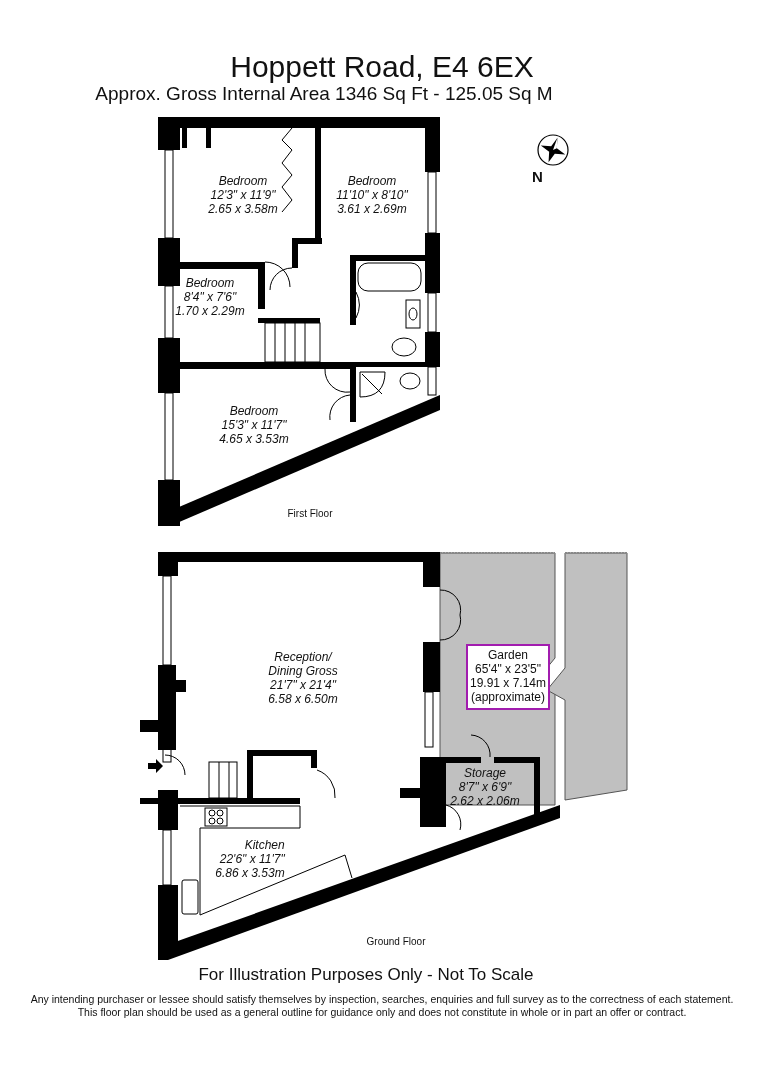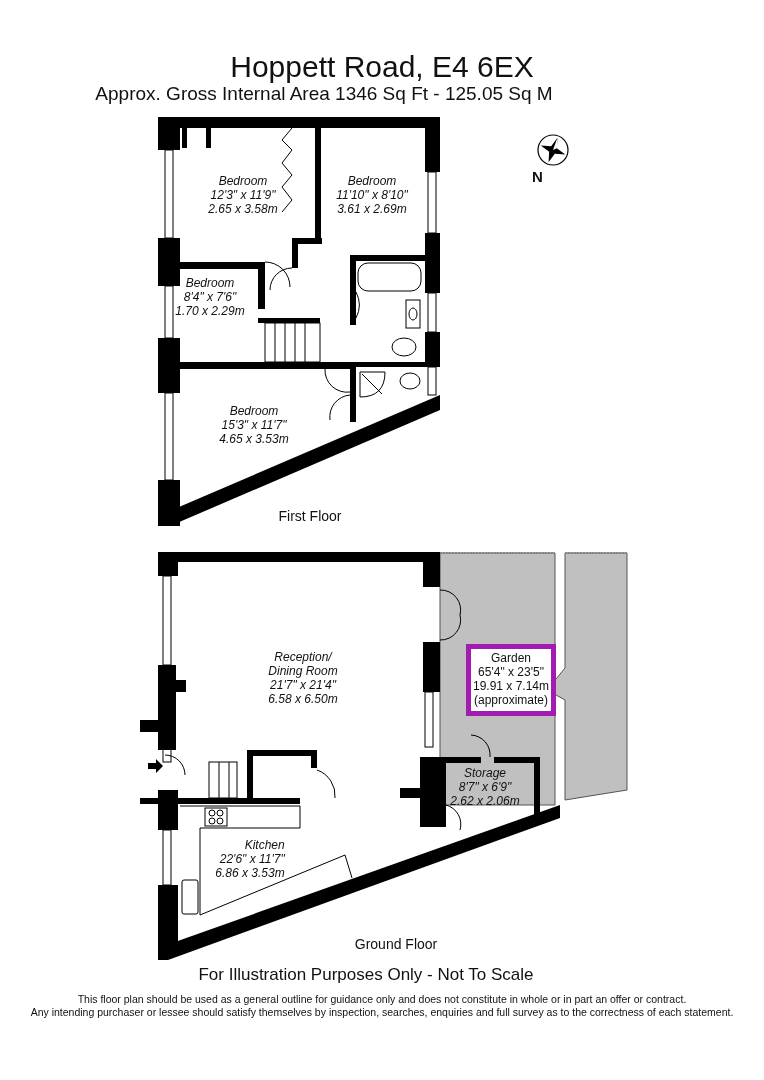--- a/index.html
+++ b/index.html
@@ -1,22 +1,22 @@
 <!DOCTYPE html>
 <html><head>
 <meta charset="utf-8">
 <style>
   html, body { margin:0; padding:0; background:#ffffff; }
   body { width:764px; height:1080px; position:relative; overflow:hidden; font-family:"Liberation Sans", sans-serif; color:#111; }
   .title { position:absolute; left:0; width:764px; text-align:center; top:50px; font-size:30px; }
   .subtitle { position:absolute; left:0; width:648px; text-align:center; top:83px; font-size:19px; }
   svg.plan { position:absolute; left:0; top:0; }
   .lbl { position:absolute; text-align:center; font-size:12px; line-height:14px; transform:translateX(-50%); white-space:nowrap;font-style:italic; }
-  .floor-lbl { position:absolute; font-size:14px; transform:translateX(-50%); }
-  .garden-box { position:absolute; left:466px; top:644px; width:80px; height:60px; background:#fff; border:5px solid #a21caf; text-align:center; font-size:12px; line-height:14px; padding-top:2px; }
+  .floor-lbl { position:absolute; font-size:10px; transform:translateX(-50%); }
+  .garden-box { position:absolute; left:466px; top:644px; width:80px; height:60px; background:#fff; border:2px solid #a21caf; text-align:center; font-size:12px; line-height:14px; padding-top:2px; }
   .north { position:absolute; left:532px; top:168px; font-size:15px; font-weight:bold; }
   .notice { position:absolute; left:0; width:732px; text-align:center; top:965px; font-size:17px; }
   .disclaimer { position:absolute; left:0; width:764px; text-align:center; top:993px; font-size:10.5px; line-height:13px; }
 </style>
 </head>
 <body>
 
 <div class="title">Hoppett Road, E4 6EX</div>
 <div class="subtitle">Approx. Gross Internal Area   1346 Sq Ft  -  125.05 Sq M</div>
 
@@ -165,21 +165,21 @@
 </div>
 <div class="lbl" style="left:254px; top:404px;">
   <div>Bedroom</div>
   <div>15'3" x 11'7"</div>
   <div>4.65 x 3.53m</div>
 </div>
 <div class="floor-lbl" style="left:310px; top:508px;">First Floor</div>
 
 <div class="lbl" style="left:303px; top:650px;">
   <div>Reception/</div>
-  <div>Dining Room</div>
+  <div>Dining Gross</div>
   <div>21'7" x 21'4"</div>
   <div>6.58 x 6.50m</div>
 </div>
 <div class="lbl" style="left:250px; top:838px;text-align:right;">
   <div>Kitchen</div>
   <div>22'6" x 11'7"</div>
   <div>6.86 x 3.53m</div>
 </div>
 <div class="lbl" style="left:485px; top:766px;">
   <div>Storage</div>
@@ -189,15 +189,15 @@
 <div class="garden-box">
   <div>Garden</div>
   <div>65'4" x 23'5"</div>
   <div>19.91 x 7.14m</div>
   <div>(approximate)</div>
 </div>
 <div class="floor-lbl" style="left:396px; top:936px;">Ground Floor</div>
 
 <div class="notice">For Illustration Purposes Only - Not To Scale</div>
 <div class="disclaimer">
+  <div>Any intending purchaser or lessee should satisfy themselves by inspection, searches, enquiries and full survey as to the correctness of each statement.</div>
   <div>This floor plan should be used as a general outline for guidance only and does not constitute in whole or in part an offer or contract.</div>
-  <div>Any intending purchaser or lessee should satisfy themselves by inspection, searches, enquiries and full survey as to the correctness of each statement.</div>
 </div>
 
 </body></html>

